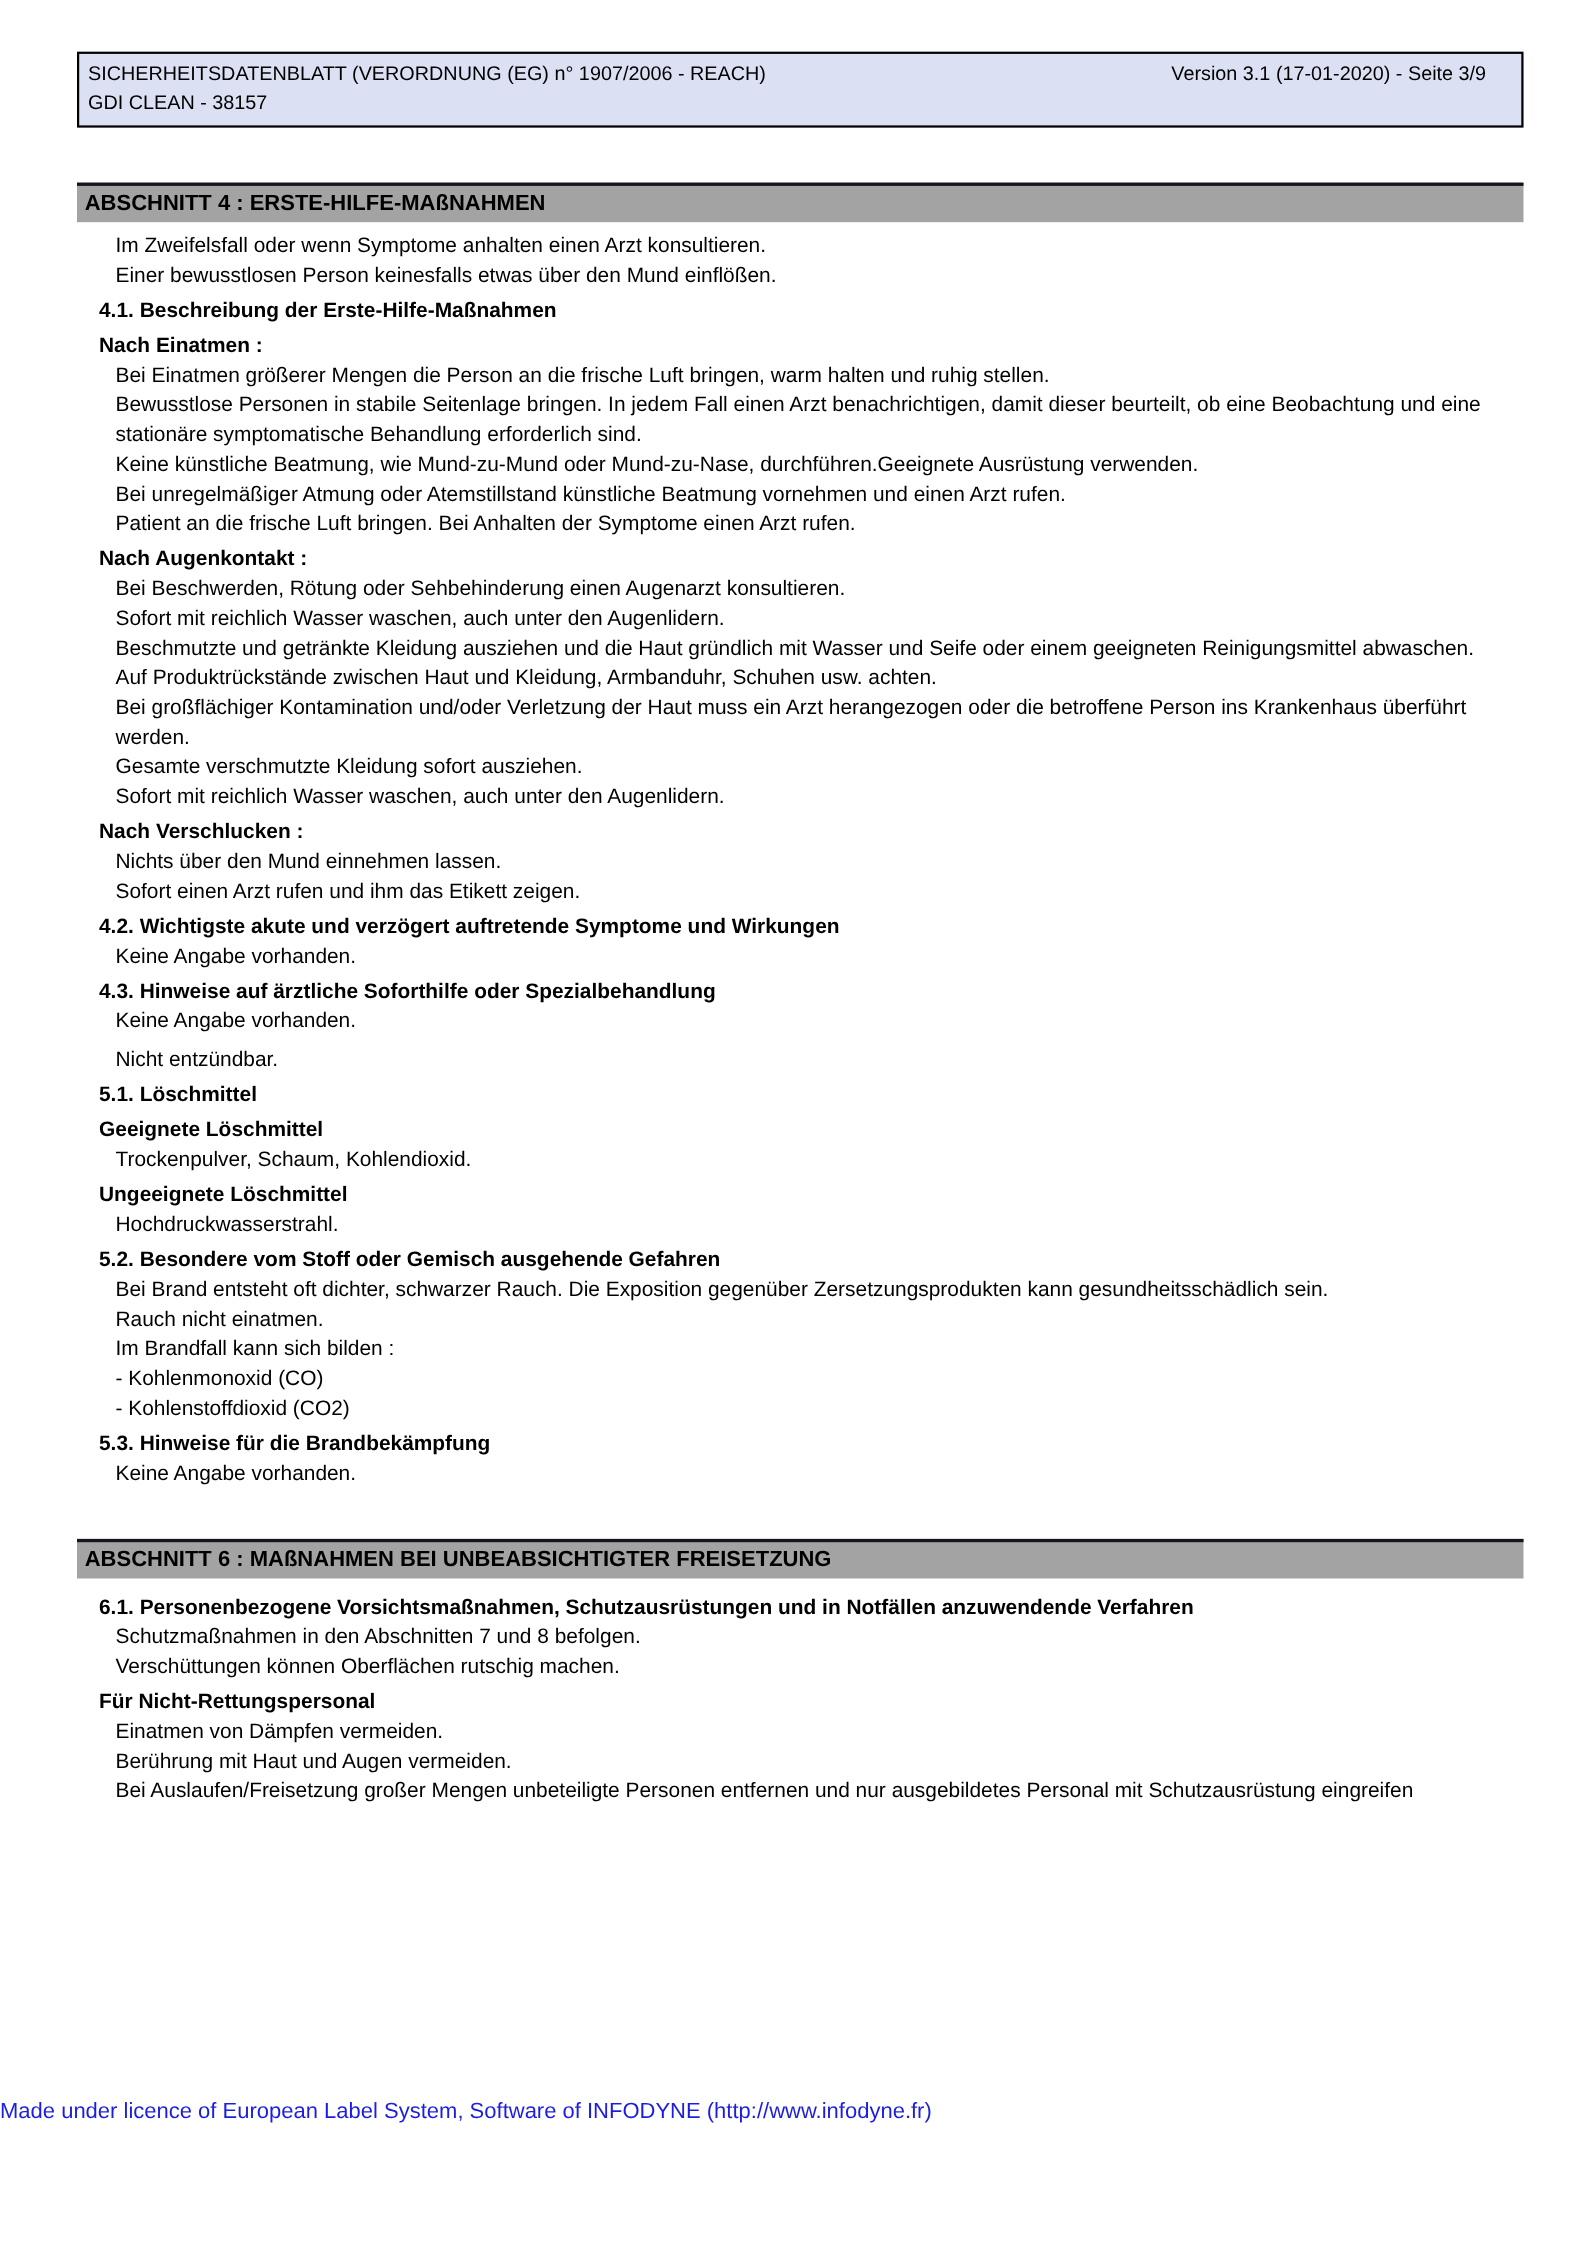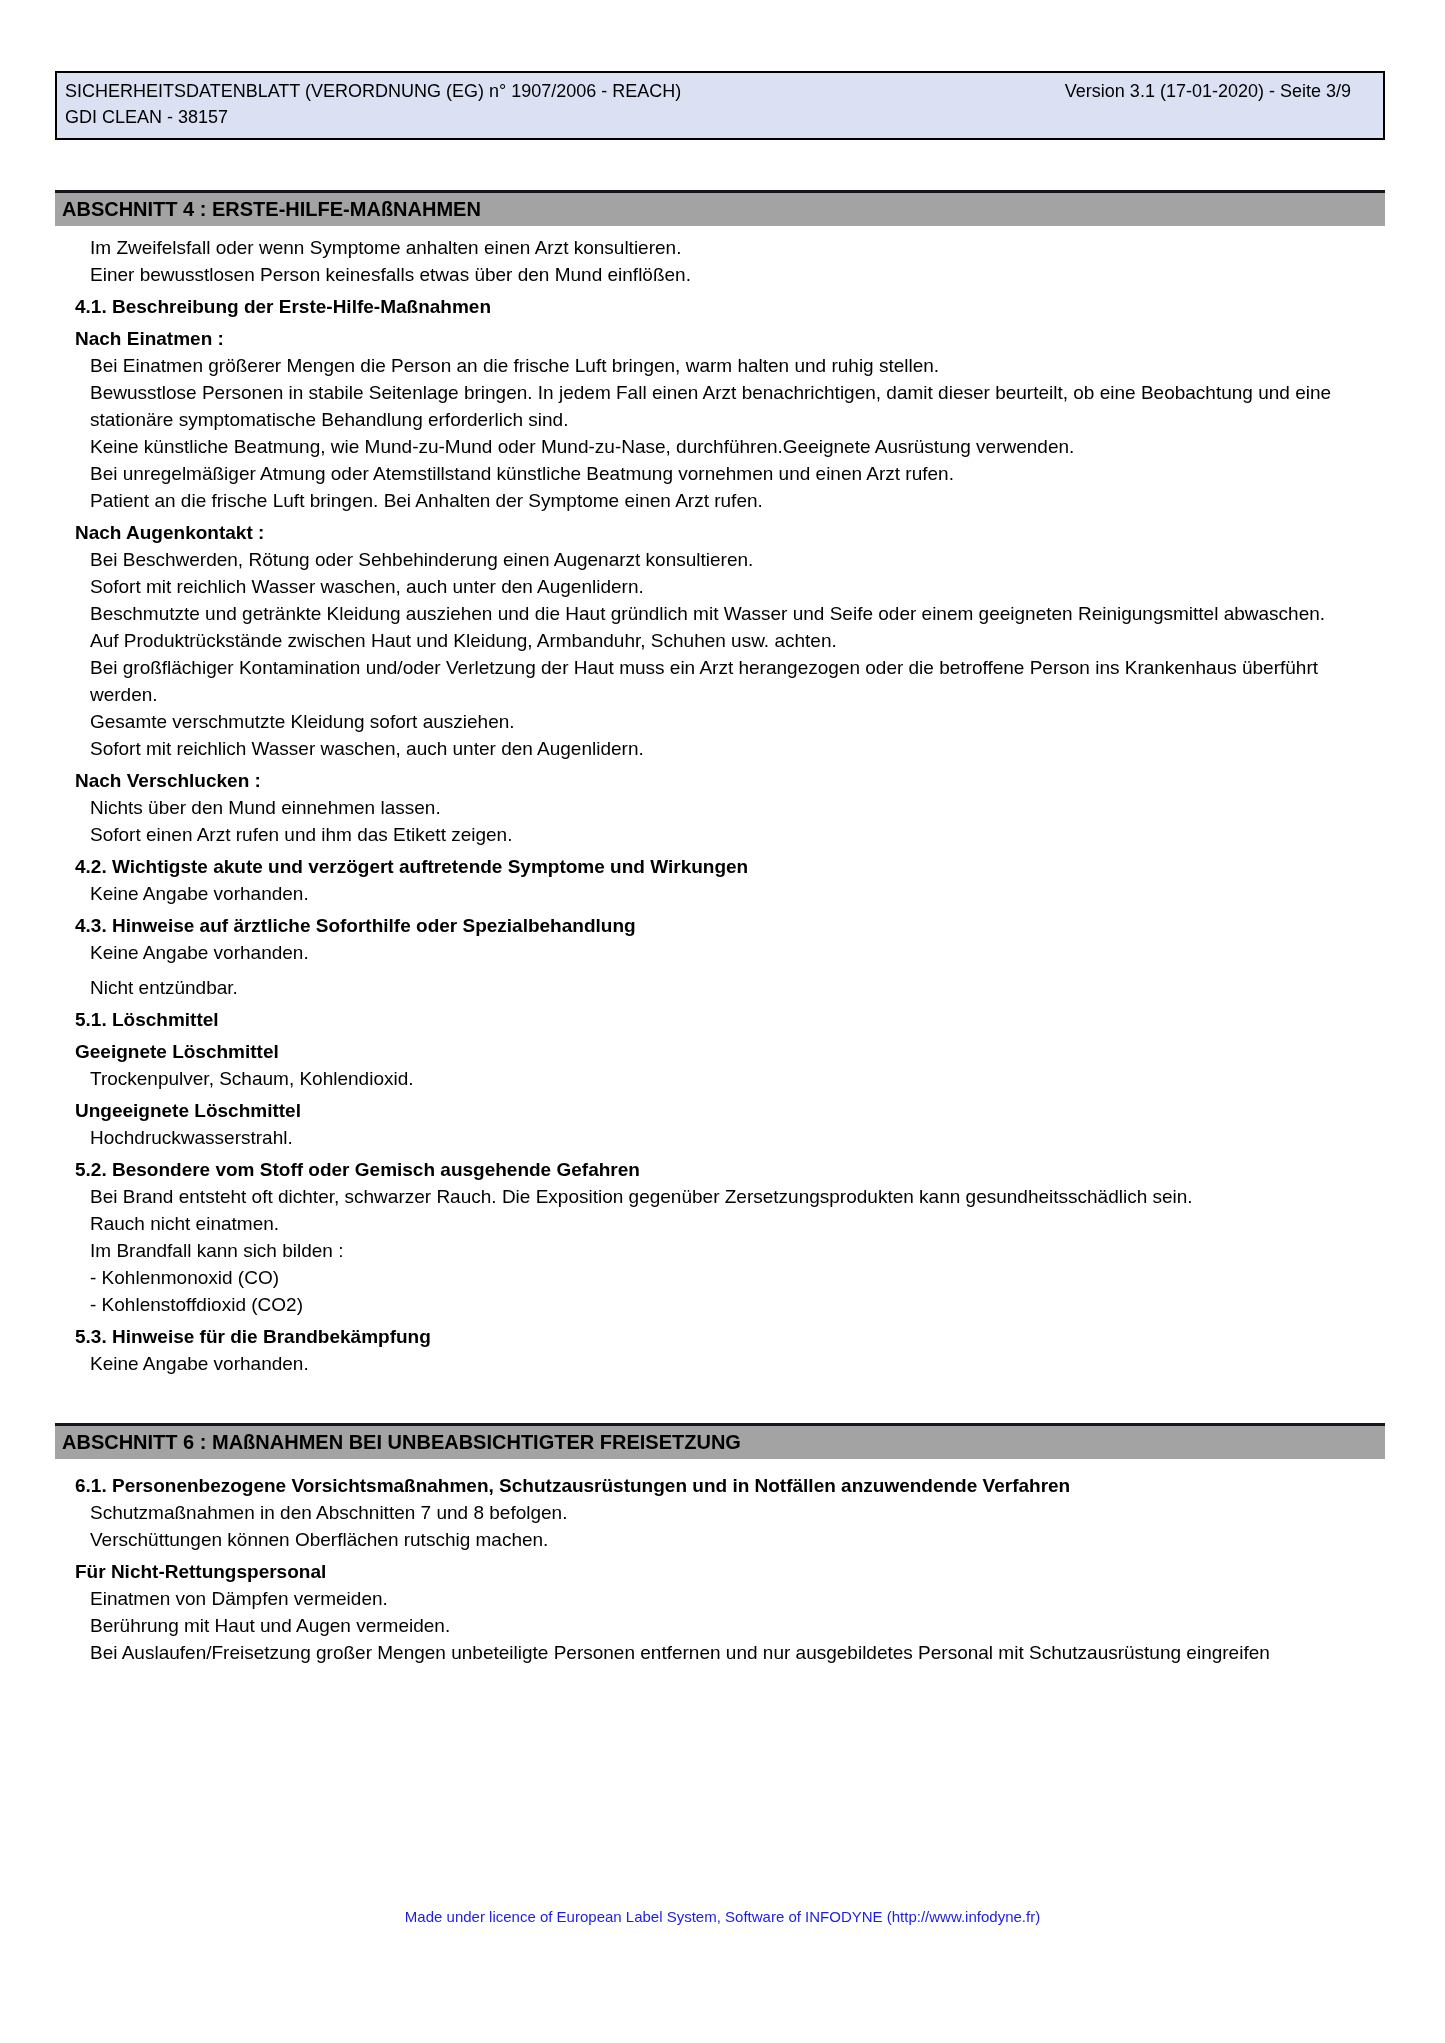--- a/index.html
+++ b/index.html
@@ -2,21 +2,21 @@
 <html><head>
 <meta charset="utf-8">
 <style>
   html, body { margin: 0; padding: 0; }
   body {
     width: 1445px; height: 2043px;
     background: #ffffff; color: #000000;
     font-family: "Liberation Sans", sans-serif;
     position: relative; overflow: hidden;
   }
-  .page { padding: 47px 60px 0 55px; margin-top: 24px; }
+  .page { padding: 47px 60px 0 70px; }
 
   .doc-header {
     border: 2px solid #000000;
     background: #dbe0f3;
     padding: 5px 8px 8px 8px;
     font-size: 18px; line-height: 26px;
   }
   .doc-header .hrow { display: flex; justify-content: space-between; }
   .doc-header .h-version { padding-right: 24px; }
 
@@ -40,23 +40,22 @@
     margin-left: 20px;
     font-weight: bold;
     font-size: 19px; line-height: 27px;
     margin-top: 5px;
   }
 
   .footer {
     position: absolute;
     top: 1908px; left: 0;
     width: 100%;
-    text-align: center;
     color: #1d1de0;
-    font-size: 15px;
+    font-size: 20px;
   }
 </style>
 </head>
 <body>
 
 <div class="page">
 
   <div class="doc-header">
     <div class="hrow">
       <span>SICHERHEITSDATENBLATT (VERORDNUNG (EG) n° 1907/2006 - REACH)</span>

